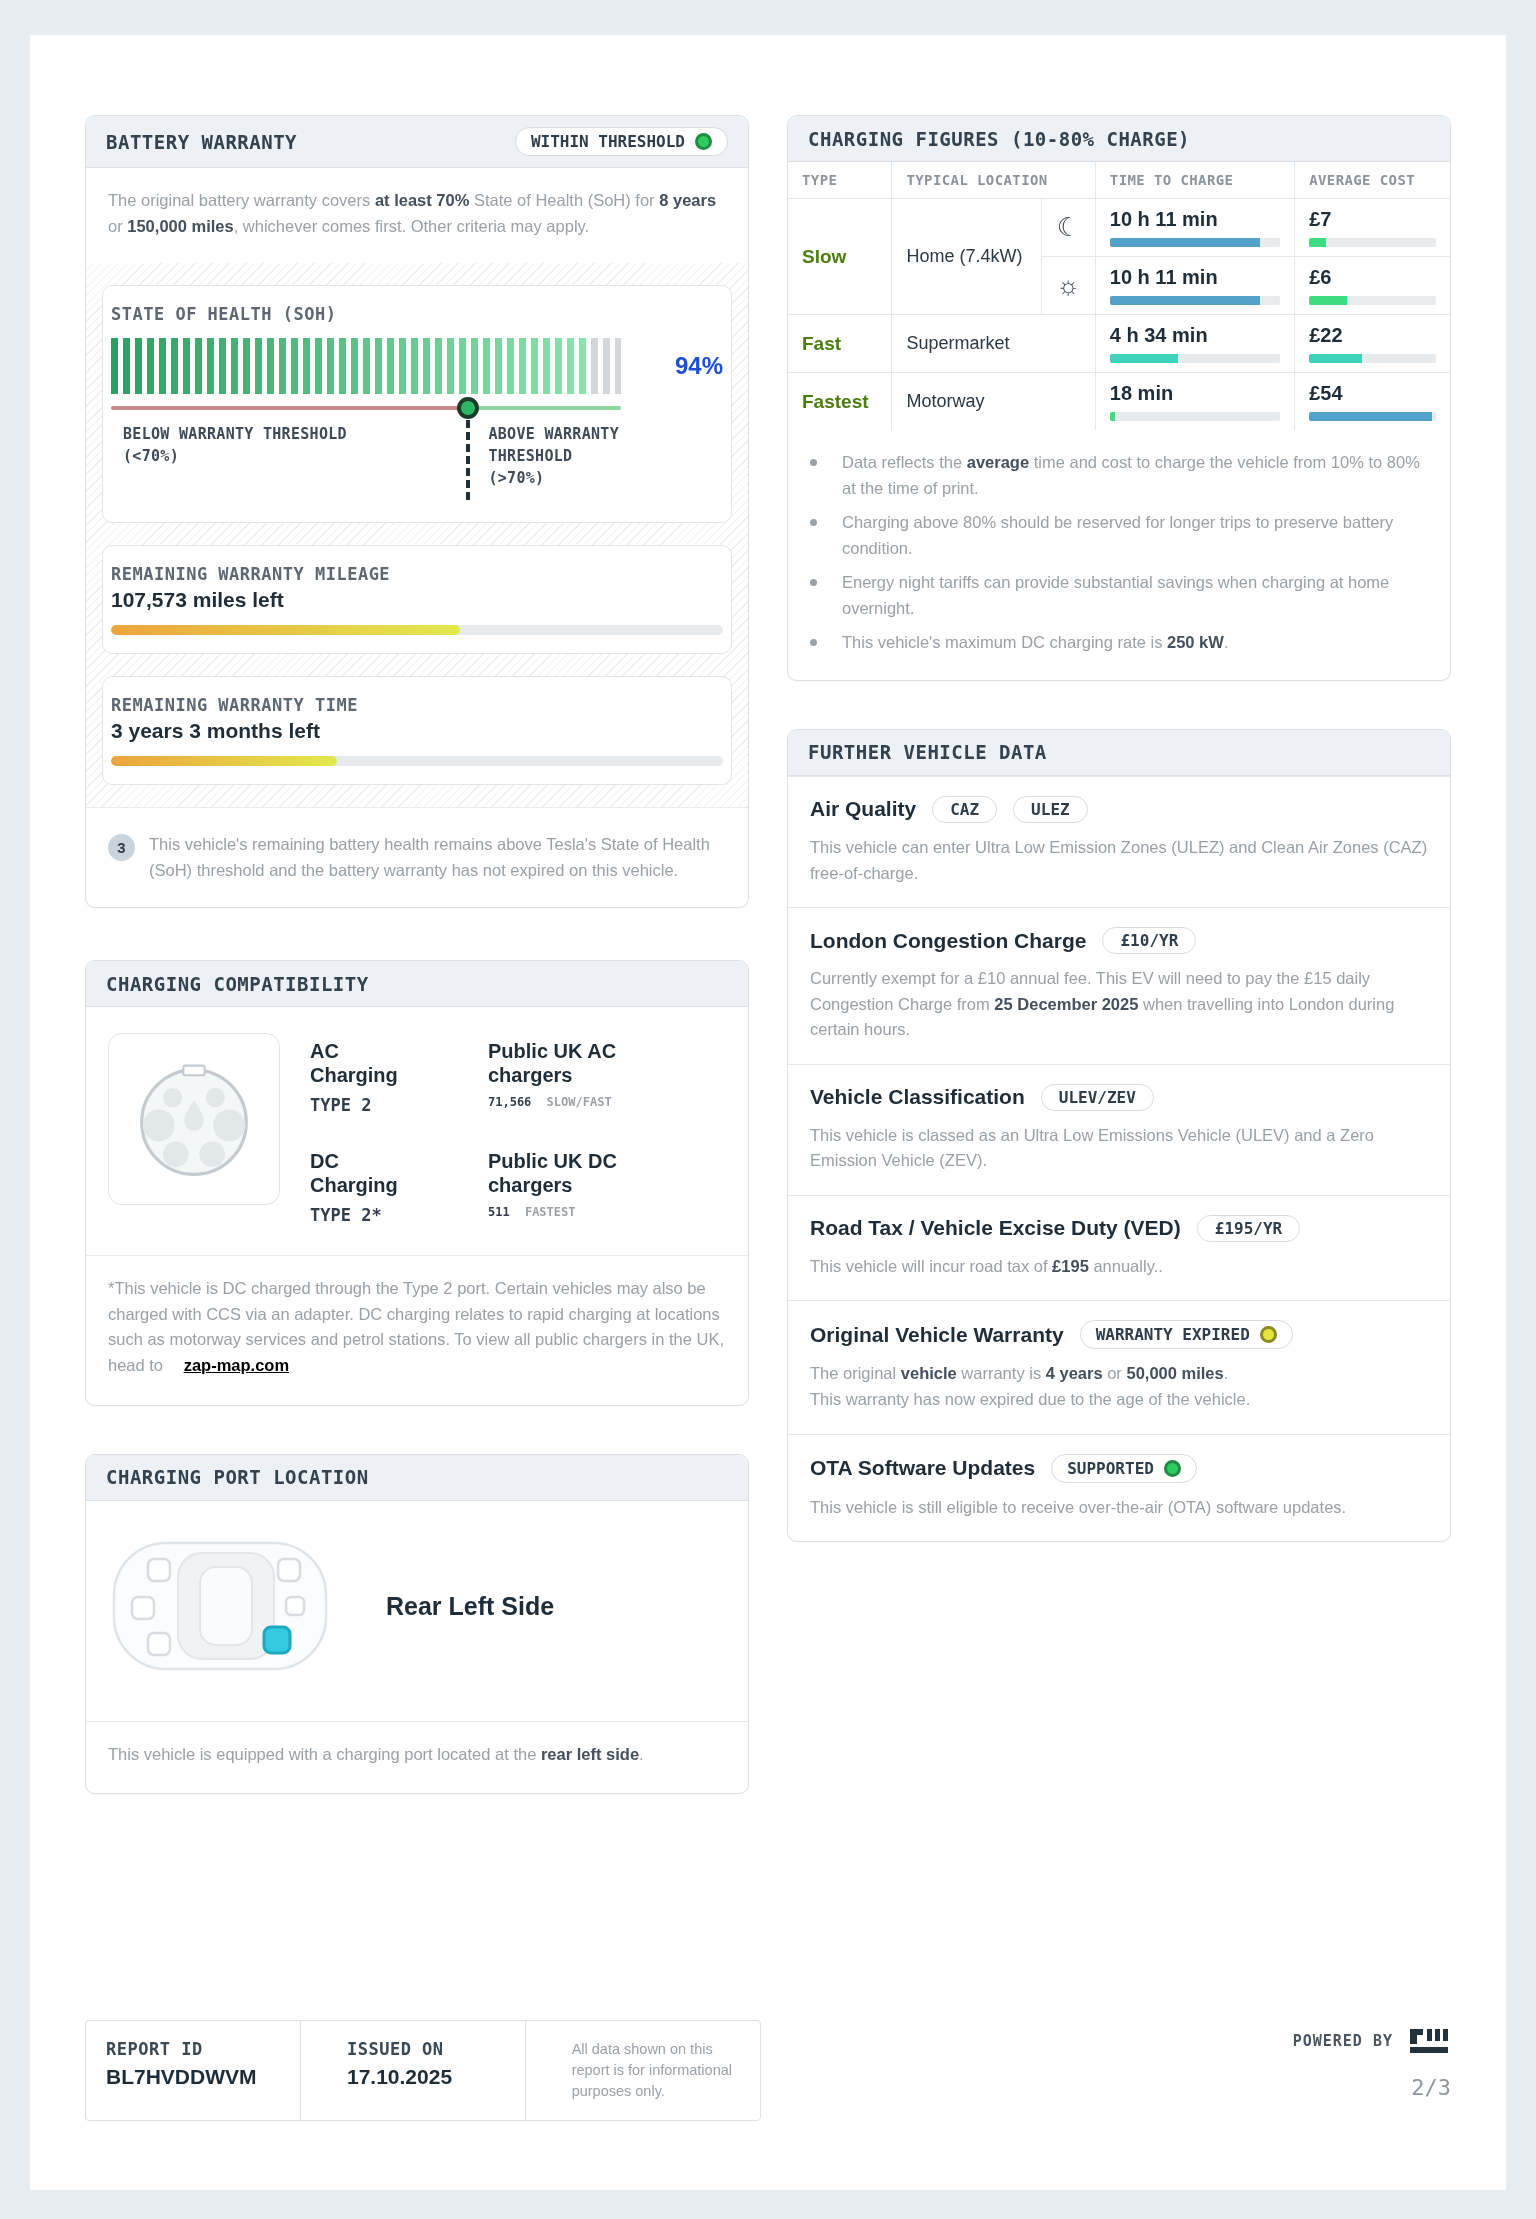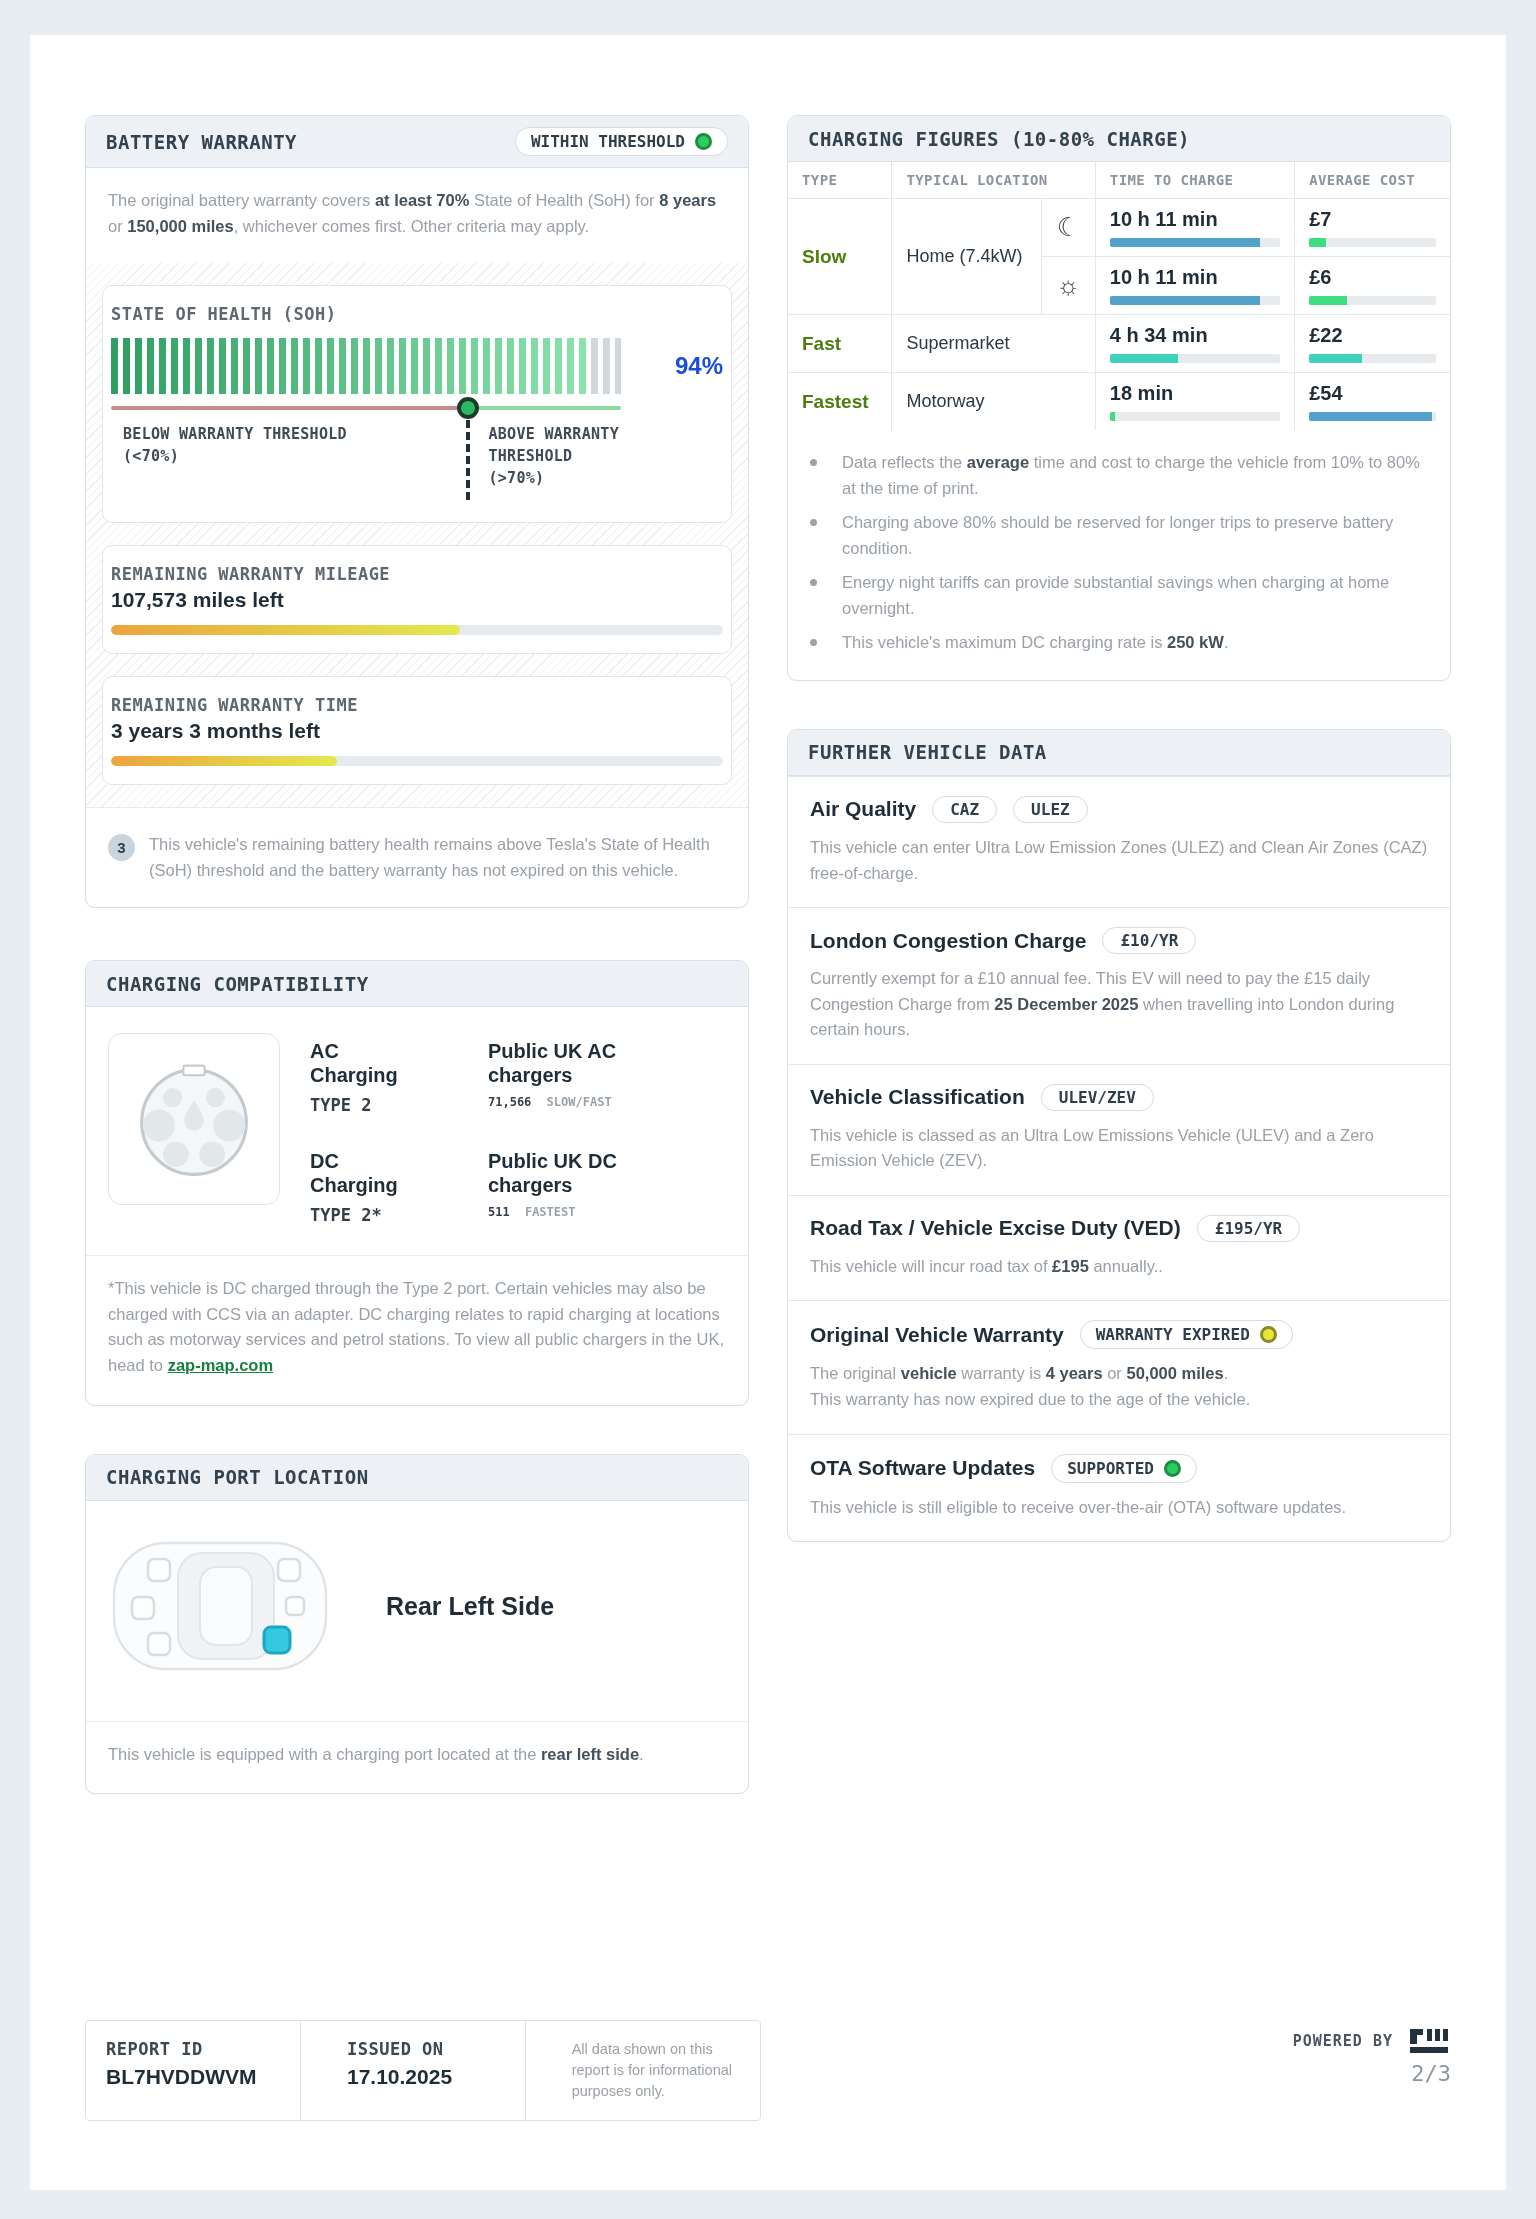--- a/index.html
+++ b/index.html
@@ -9,21 +9,21 @@
   .cols { position:absolute; left:55px; top:80px; width:1366px; display:flex; gap:38px; }
   .col { width:664px; display:flex; flex-direction:column; }
 
   
   .section { border:1px solid #dbe0e5; border-radius:10px; background:#fff; overflow:hidden; box-shadow:0 1px 2px rgba(40,60,80,.04); }
   .section-h { background:#edf1f5; border-bottom:1px solid #dbe0e5; padding:11px 20px; display:flex; justify-content:space-between; align-items:center; min-height:46px; }
   .mono-title { font-family:"DejaVu Sans Mono", monospace; font-weight:700; font-size:19px; color:#33424e; letter-spacing:.5px; }
   .mono-label { font-family:"DejaVu Sans Mono", monospace; font-weight:700; font-size:17px; color:#5d6872; letter-spacing:.5px; }
   .txt { font-size:16.5px; color:#99a0a7; line-height:1.55; }
   .txt .b { color:#44505c; font-weight:700; }
-  .txt .u { color:#15803d; font-weight:700; text-decoration:underline; }
+  .txt .u { color:#000000; font-weight:700; text-decoration:underline;margin-left:16px; }
   .big { font-weight:700; color:#1f2d38; }
 
   .badge { display:inline-flex; align-items:center; gap:10px; background:#fff; border:1.5px solid #d5dbe0; border-radius:999px; padding:4px 15px; font-family:"DejaVu Sans Mono", monospace; font-weight:700; font-size:16px; color:#2f3e4a; white-space:nowrap; }
   .dot { width:17px; height:17px; border-radius:50%; }
   .dot.green { background:#2ecc5f; border:3px solid #1e8d43; }
   .dot.yellow { background:#e9e43c; border:3px solid #8a8a22; }
   .chip { display:inline-block; background:#fff; border:1.5px solid #d5dbe0; border-radius:999px; padding:3px 17px; font-family:"DejaVu Sans Mono", monospace; font-weight:700; font-size:16px; color:#2f3e4a; white-space:nowrap; }
 
   
   .bw-desc { padding:20px 22px 24px; }
@@ -95,21 +95,21 @@
   .fv-title { display:flex; align-items:center; gap:16px; margin-bottom:12px; }
   .fv-title .nm { font-size:21px; font-weight:700; color:#1f2d38; }
 
   
   .footer-box { position:absolute; left:55px; top:1985px; width:676px; border:1px solid #dde2e6; border-radius:4px; display:grid; grid-template-columns:1fr 1.05fr 1.1fr; }
   .fcell { padding:18px 20px; }
   .fcell + .fcell { border-left:1px solid #dde2e6;padding-left:46px; }
   .fcell .lab { font-family:"DejaVu Sans Mono", monospace; font-weight:700; font-size:17px; color:#3a4854; letter-spacing:.5px; }
   .fcell .val { font-size:21px; font-weight:700; color:#1f2d38; margin-top:6px; }
   .fcell .dis { font-size:14.5px; color:#9aa1a8; line-height:1.45; }
-  .powered { position:absolute; right:55px; top:1992px; display:flex; flex-direction:column; align-items:flex-end; gap:6px; }
+  .powered { position:absolute; right:55px; top:1992px; display:flex; flex-direction:column; align-items:flex-end; gap:20px; }
   .powered .row { display:flex; align-items:center; gap:12px; }
   .powered .pb { font-family:"DejaVu Sans Mono", monospace; font-weight:700; font-size:15px; color:#4a5560; letter-spacing:1px; }
   .pageno { font-family:"DejaVu Sans Mono", monospace; font-size:22px; color:#8d959d; }
 </style>
 </head>
 <body>
 
 <div class="paper">
   <div class="cols">
 

